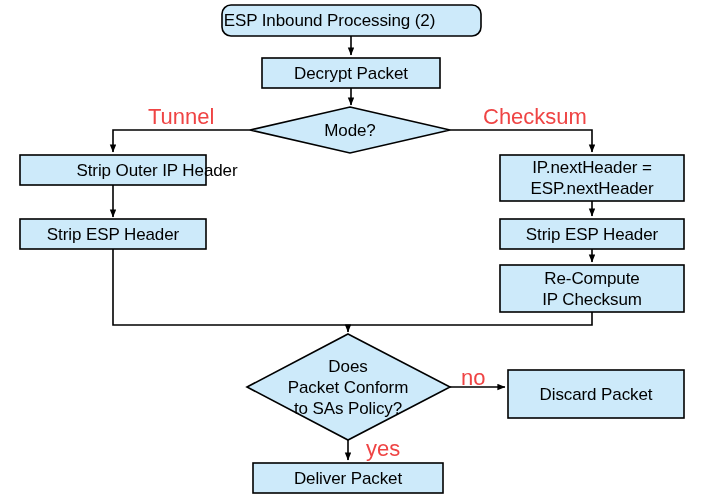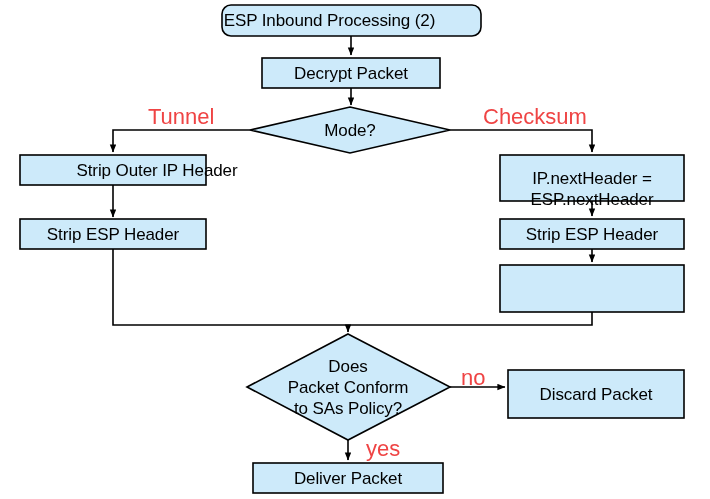--- a/index.html
+++ b/index.html
@@ -108,25 +108,27 @@
   <div class="node-label" style="left:222px; top:5px; width:215px; height:31px;">ESP Inbound Processing (2)</div>
 
   <div class="node-label" style="left:262px; top:58px; width:178px; height:30px;">Decrypt Packet</div>
 
   <div class="node-label" style="left:300px; top:115px; width:100px; height:30px;">Mode?</div>
 
   <div class="node-label" style="left:20px; top:155px; width:186px; height:30px;margin-left:44px;">Strip Outer IP Header</div>
 
   <div class="node-label" style="left:20px; top:219px; width:186px; height:30px;">Strip ESP Header</div>
 
-  <div class="node-label" style="left:500px; top:166px; width:184px; height:46px;">IP.nextHeader =
+  <div class="node-label" style="left:500px; top:155px; width:184px; height:46px;">IP.nextHeader =
 ESP.nextHeader</div>
 
   <div class="node-label" style="left:500px; top:219px; width:184px; height:30px;">Strip ESP Header</div>
 
+  <div class="node-label" style="left:500px; top:265px; width:184px; height:47px;">Re-Compute
+IP Checksum</div>
 
   <div class="node-label" style="left:248px; top:354px; width:200px; height:66px;">Does
 Packet Conform
 to SAs Policy?</div>
 
   <div class="node-label" style="left:508px; top:370px; width:176px; height:48px;">Discard Packet</div>
 
   <div class="node-label" style="left:253px; top:463px; width:190px; height:30px;border-radius:13px;">Deliver Packet</div>
 
   <div class="edge-label" style="left:148px; top:108px;">Tunnel</div>

